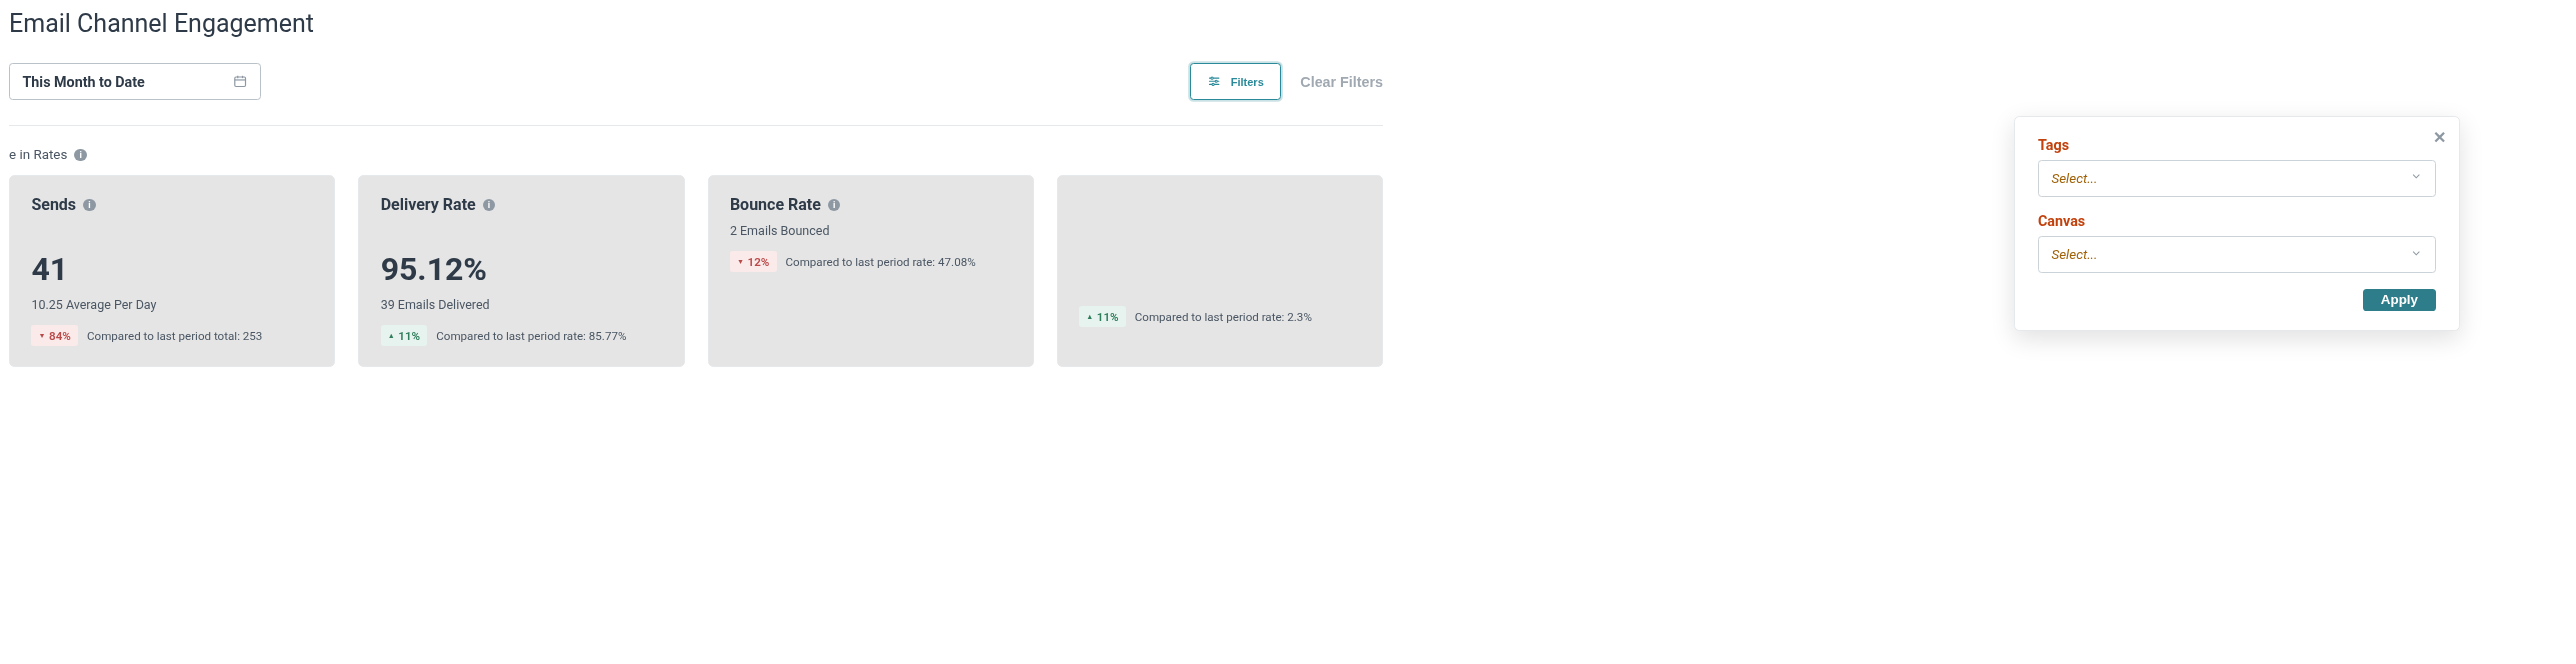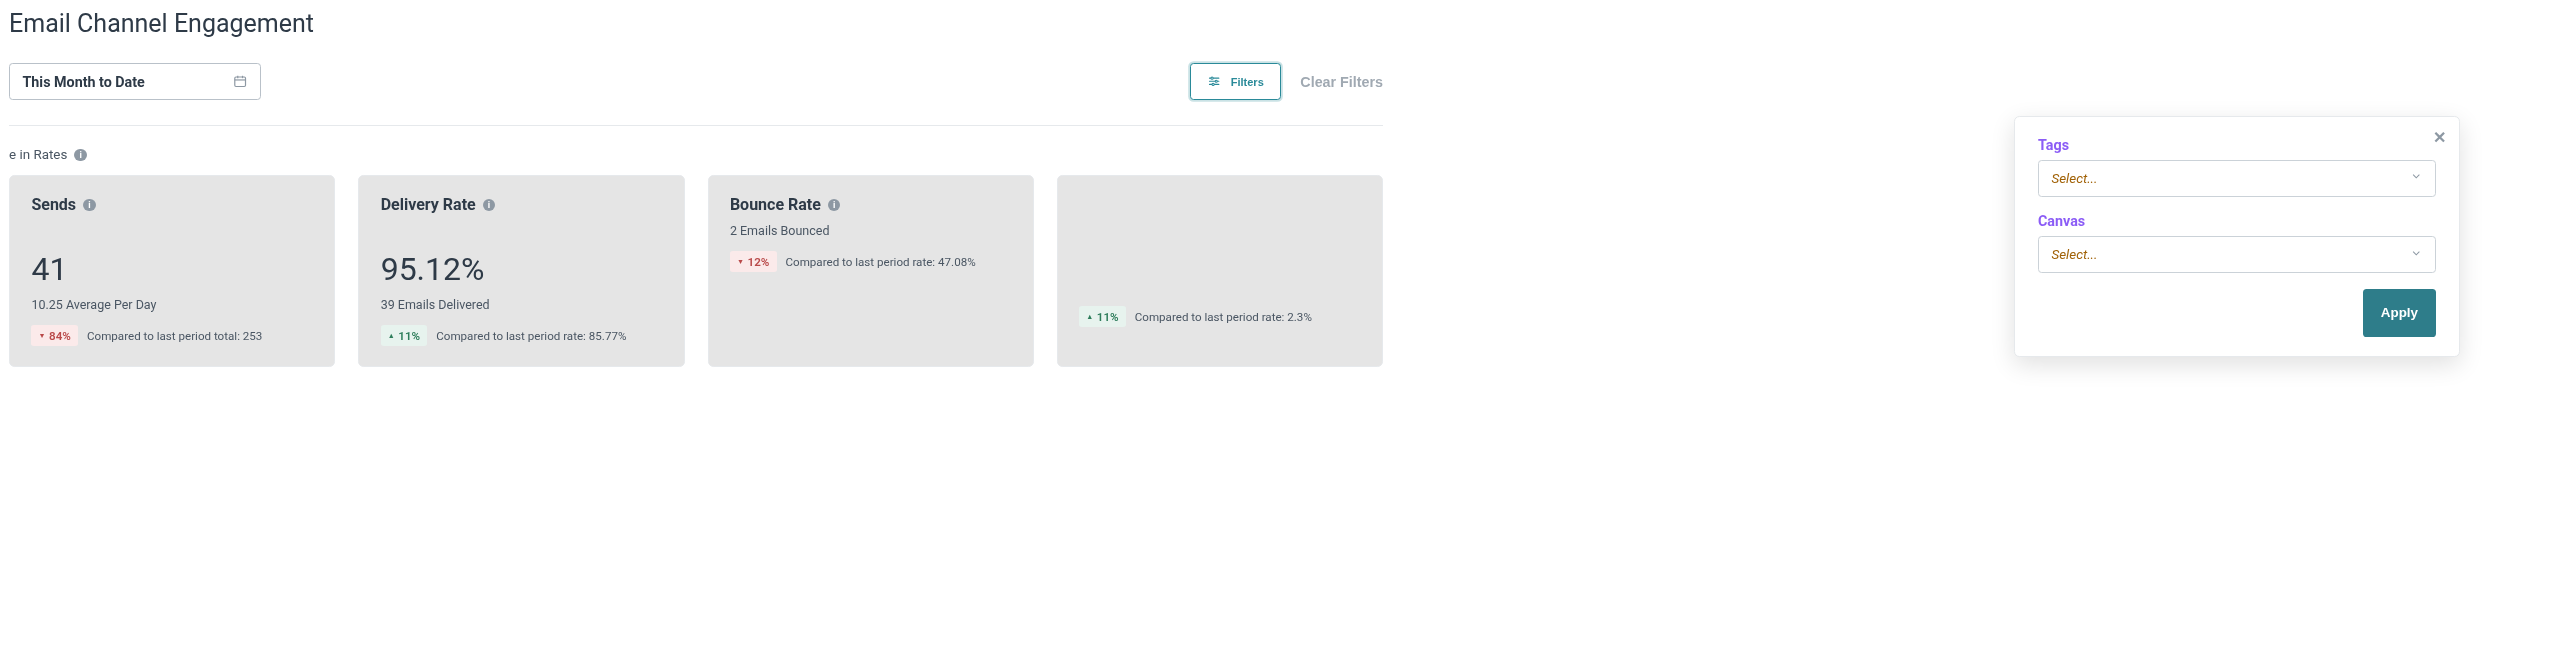--- a/index.html
+++ b/index.html
@@ -112,21 +112,21 @@
       gap: 7.1px;
       margin-bottom: 9px;
     }
     .card-title-row .label {
       font-size: 16px;
       font-weight: 700;
       color: #2E3A47;
     }
     .card-value {
       font-size: 32px;
-      font-weight: 400;
+      font-weight: 700;
       color: #2E3A47;
       margin-bottom: 9px;
       margin-top: 36px;
     }
     .card-sub {
       font-size: 12.5px;
       color: #4A5663;
       margin-bottom: 12.5px;
     }
     .card-compare {
@@ -168,21 +168,21 @@
       background: none;
       border: none;
       font-size: 16px;
       font-weight: 700;
       color: #8D98A3;
       cursor: pointer;
     }
     .popover .field-label {
       font-size: 14.3px;
       font-weight: 700;
-      color: #8b5cf6;
+      color: #c2410c;
       margin-bottom: 7.1px;
     }
     .popover .select {
       width: 100%;
       height: 37px;
       border: 0.9px solid #CBD2D8;
       border-radius: 3.6px;
       padding: 0 12.5px;
       display: flex;
       align-items: center;
@@ -196,21 +196,21 @@
     .popover .select .chev { font-style: normal; color: #8D98A3; }
     .popover .actions {
       display: flex;
       justify-content: flex-end;
     }
     .apply-btn {
       background: #2E7D8A;
       color: #fff;
       border: none;
       border-radius: 3.6px;
-      height: 48px;
+      height: 22px;
       padding: 0 18px;
       font-size: 13.4px;
       font-weight: 600;
       cursor: pointer;
     }
   </style>
 </head>
 <body>
 
 <h1 class="page-title">Email Channel Engagement</h1>

